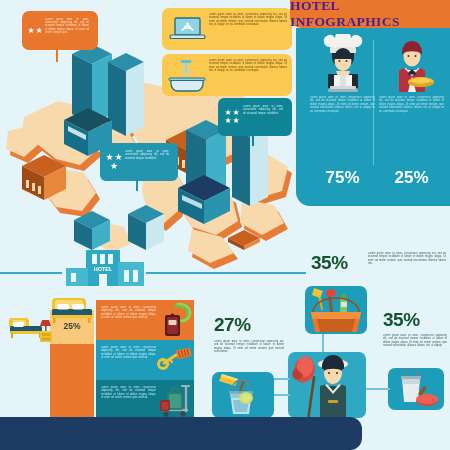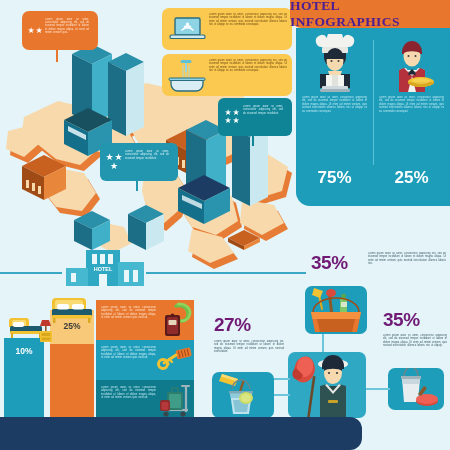--- a/index.html
+++ b/index.html
@@ -83,21 +83,21 @@
     color:#ffffff;font-size:8.5px;font-weight:bold;
     text-align:center;font-family:"Liberation Sans", sans-serif;
   }
 
   
   .amrow{display:flex;align-items:center;position:absolute;left:96px;width:98px;height:40px;}
   .amrow .txt{width:56px;padding-left:5px;}
 
   
   .pct-blue{
-    color:#701a75;font-weight:bold;
+    color:#14532d;font-weight:bold;
     font-family:"Liberation Sans", sans-serif;
     letter-spacing:-.5px;
   }
   .smalltxt{color:#3c5a66;}
 
   .icon-card{background:#1d9dba;border-radius:7px;position:absolute;}
   .icon-card-lt{background:#2fa8c4;border-radius:7px;position:absolute;}
 
   
   .footer{
@@ -265,21 +265,21 @@
   </div>
   <div class="abs stem-teal" style="left:136px;top:175px;height:16px;"></div>
 
   <div class="abs header-bar">
     <span class="header-title">HOTEL INFOGRAPHICS</span>
   </div>
 
   <div class="abs staff-panel">
     <div class="staff-div"></div>
 
-    <div class="staff-col" style="left:0;padding-left:40px;">
+    <div class="staff-col" style="left:8px;padding-left:40px;">
       <svg class="abs" style="left:18px;top:6px;" width="42" height="60" viewBox="0 0 42 60">
         <path d="M8,13 a6,6 0 1 1 5,-9 a7,7 0 0 1 16,0 a6,6 0 1 1 5,9 z" fill="#f2f2ef"></path>
         <rect x="8" y="13" width="26" height="6" rx="1" fill="#e8e8e3"></rect>
         <path d="M10,19 h22 v4 a11,11 0 0 1 -22,0 z" fill="#1f2a38"></path>
         <ellipse cx="21" cy="27" rx="8.5" ry="10" fill="#f6d9ae"></ellipse>
         <path d="M12.5,23 a8.5,9 0 0 1 17,0 v2 h-17 z" fill="#1f2a38"></path>
         <circle cx="17.5" cy="27" r="1" fill="#3a3a3a"></circle>
         <circle cx="24.5" cy="27" r="1" fill="#3a3a3a"></circle>
         <path d="M6,40 h30 v14 h-30 z" fill="#1f2a38"></path>
         <path d="M14,37 h14 l-2,6 h-10 z" fill="#f6d9ae"></path>
@@ -406,23 +406,20 @@
       <path d="M17,19 h24 v2.5 h-24 z" fill="#7aa8b6"></path>
       <ellipse cx="34" cy="26" rx="7" ry="6" fill="#cddd66"></ellipse>
       <ellipse cx="34" cy="26" rx="5" ry="4" fill="#e2ec96" opacity="0.6"></ellipse>
       <path d="M20,17 a9,9 0 0 1 18,0" fill="none" stroke="#6d858e" stroke-width="1.4"></path>
     </svg>
   </div>
   <div class="abs connector" style="left:274px;top:394px;width:16px;"></div>
 
   <div class="abs" style="left:4px;top:296px;width:90px;height:124px;">
 
-    <div class="bar" style="left:0;bottom:0;width:40px;height:82px;background:#1d9dba;">
-      <div class="bar-label" style="margin-top:8px;">10%</div>
-    </div>
 
     <svg class="abs" style="left:2px;top:14px;" width="40" height="30" viewBox="0 0 40 30">
       <path d="M6,8 h14 a3,3 0 0 1 3,3 v6 h-20 v-6 a3,3 0 0 1 3,-3 z" fill="#f2c233"></path>
       <path d="M8,10 h10 a2,2 0 0 1 2,2 v5 h-14 v-5 a2,2 0 0 1 2,-2 z" fill="#f8dc73"></path>
       <rect x="4" y="16" width="32" height="7" rx="1.5" fill="#1d5a6e"></rect>
       <rect x="4" y="21" width="32" height="3" rx="1" fill="#f2c233"></rect>
       <rect x="7" y="12" width="11" height="5" rx="1.8" fill="#ffffff"></rect>
       <rect x="5" y="23" width="2" height="5" fill="#d9a81f"></rect>
       <rect x="33" y="23" width="2" height="5" fill="#d9a81f"></rect>
     </svg>

